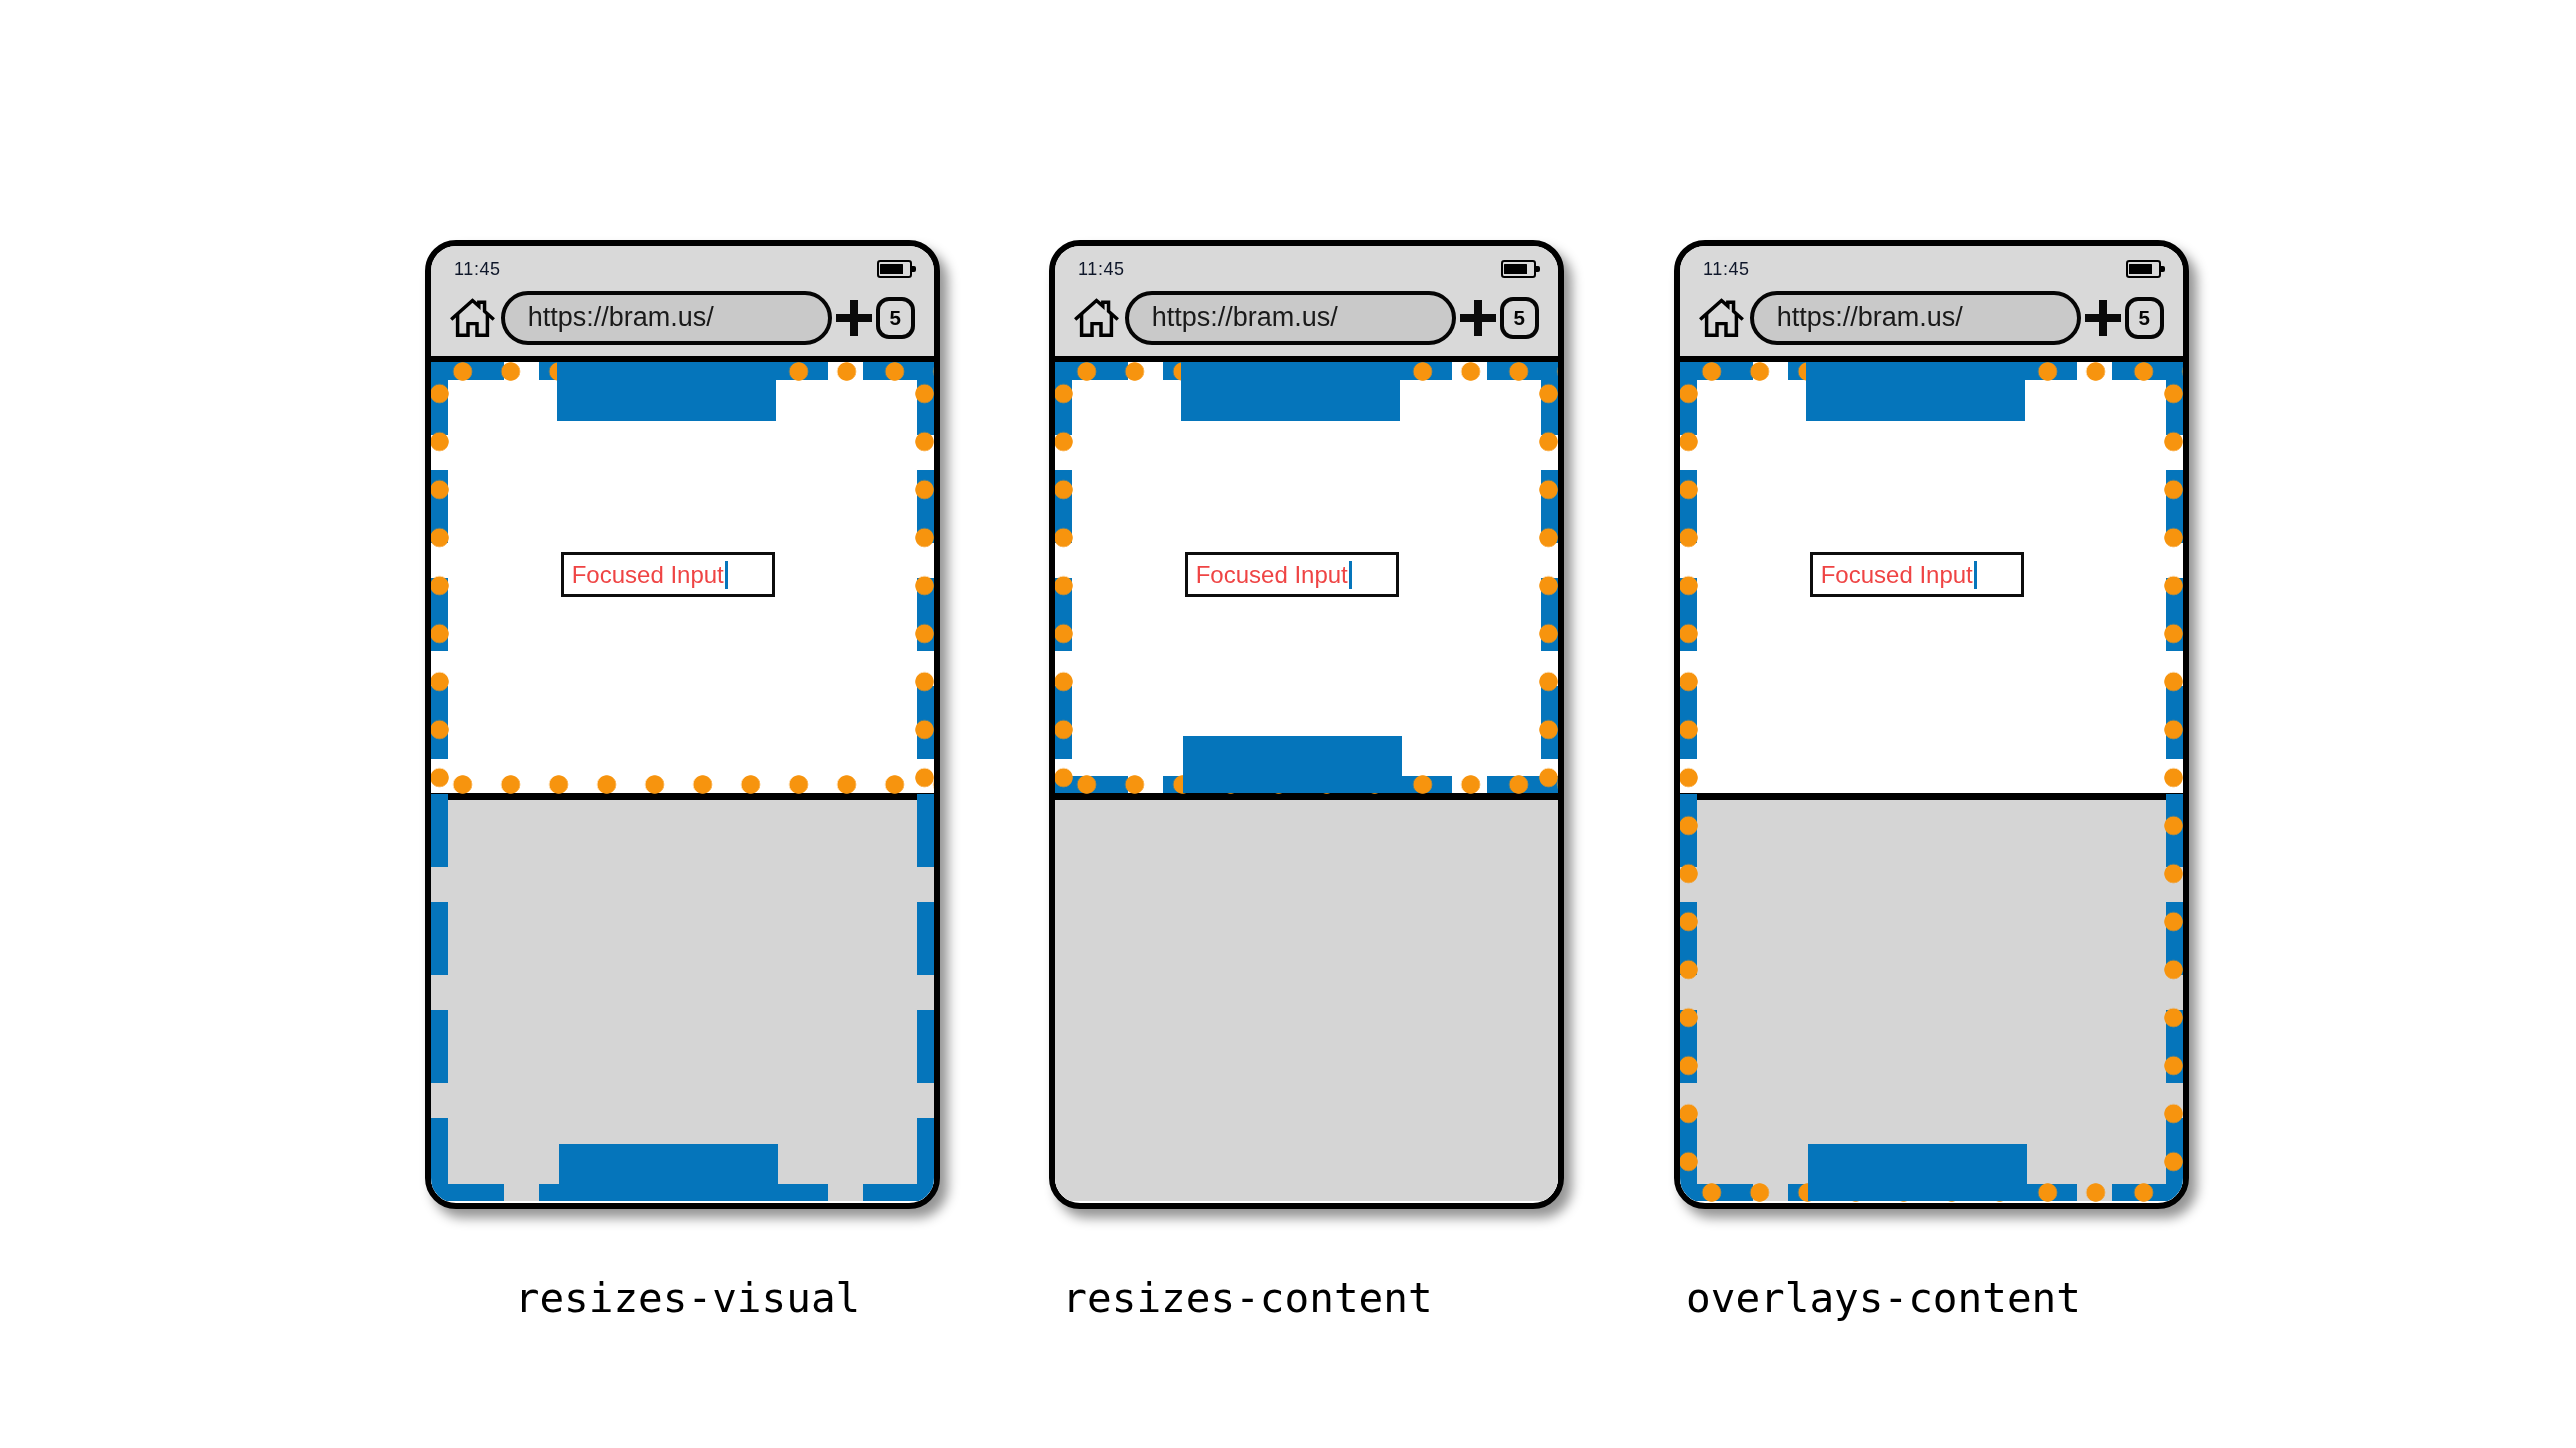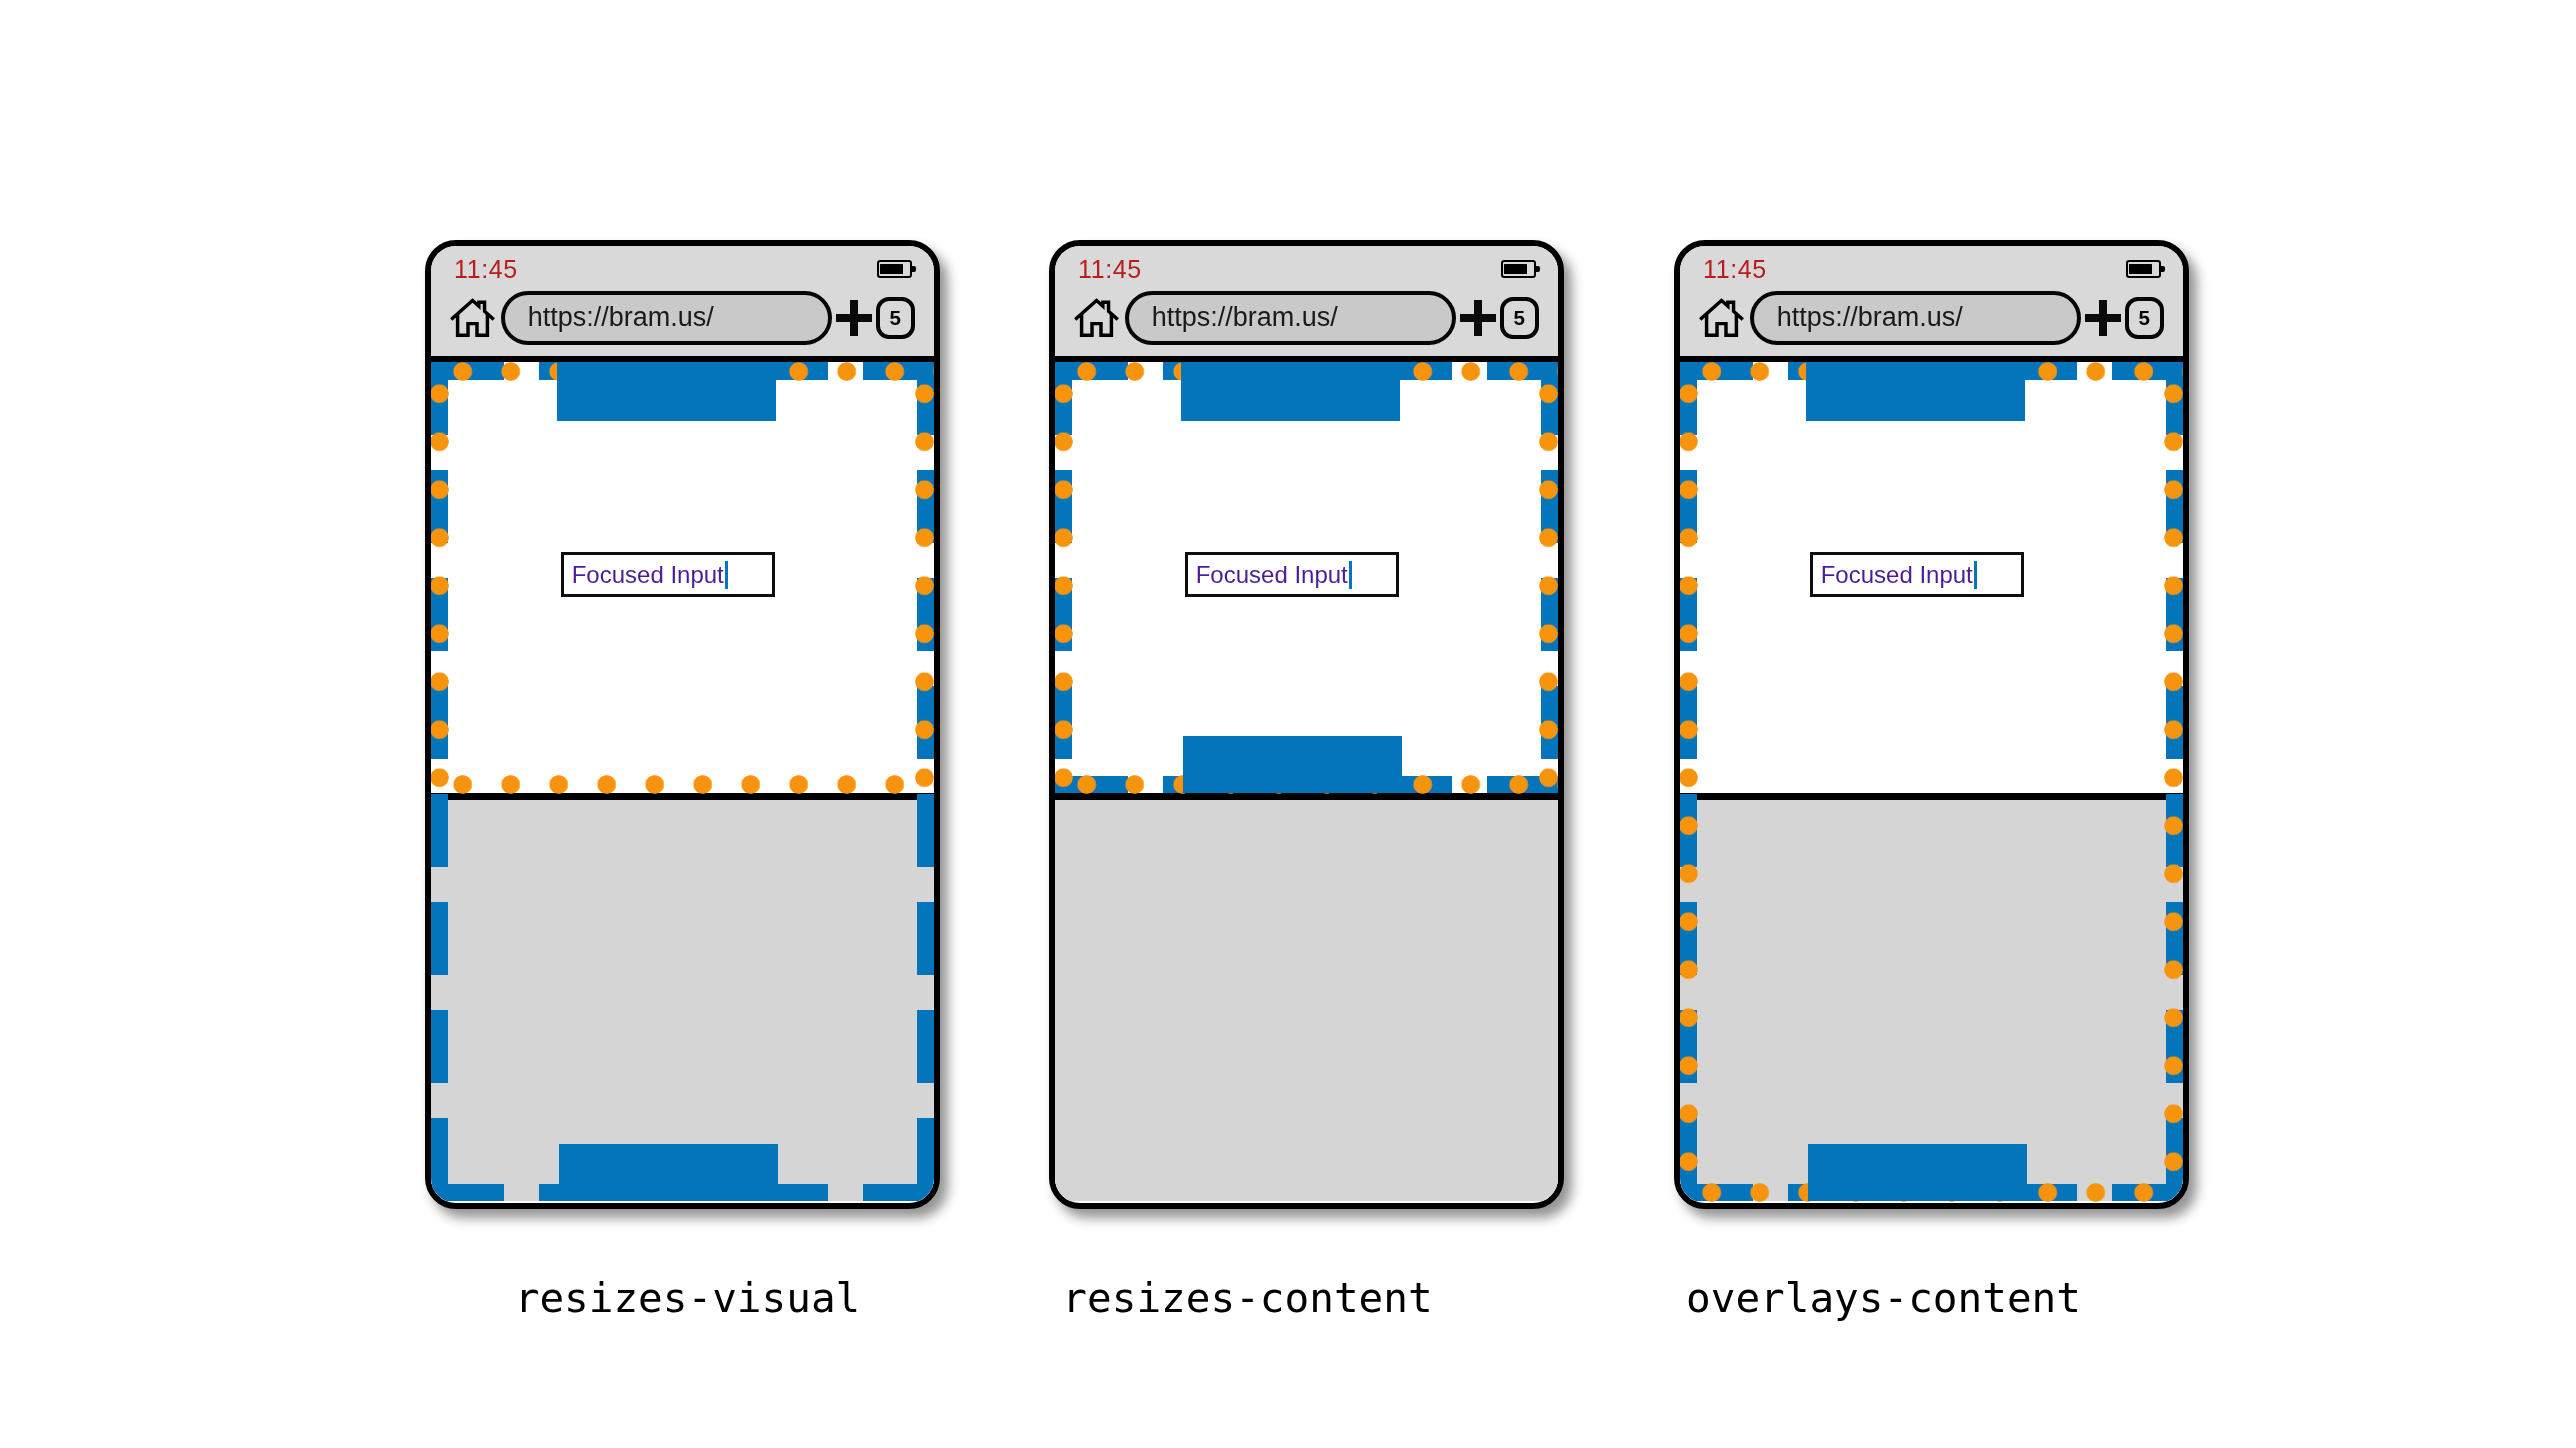--- a/index.html
+++ b/index.html
@@ -18,21 +18,21 @@
     position:absolute;top:240px;width:515px;height:969px;
     border:6.4px solid #000;border-radius:31px;background:#fff;
     box-shadow:7.7px 9px 11.6px rgba(0,0,0,.42);
     overflow:hidden;
   }
   .p1{left:425px}.p2{left:1049px}.p3{left:1674px}
 
   
   .chrome{background:var(--chrome)}
   .statusbar{height:37px;display:flex;align-items:center;justify-content:space-between;padding:9px 22px 0 23px}
-  .time{font-size:25px;color:#b91c1c;letter-spacing:0.6px}
+  .time{font-size:18px;color:#0f172a;letter-spacing:0.6px}
   .battery{position:relative;width:35px;height:17.4px;border:2.6px solid #000;border-radius:3.2px}
   .battery::before{content:"";position:absolute;left:1.3px;top:1.3px;bottom:1.3px;width:23px;background:#000;border-radius:0.6px}
   .battery::after{content:"";position:absolute;right:-6.4px;top:3.9px;width:4.5px;height:5.8px;background:#000;border-radius:0 1.9px 1.9px 0}
 
   .toolbar{height:73px;display:flex;align-items:center;padding:0 19.3px 3.9px 16.7px;gap:4px}
   .home{flex:0 0 auto;display:flex}
   .urlbar{
     flex:1;height:54px;background:var(--pill);border:4.5px solid #050505;border-radius:31px;
     display:flex;align-items:center;padding:0 23px;
   }
@@ -80,21 +80,21 @@
   .mode-rv .ftr-rect{bottom:0}
   .mode-rc .ftr-rect{bottom:408px}
   .mode-oc .ftr-rect{bottom:0}
 
   
   .input{
     position:absolute;top:190px;left:130px;width:214px;height:45px;
     border:3.2px solid #0d0d0d;background:#fff;display:flex;align-items:center;
     padding:0 7.7px;z-index:4;
   }
-  .itext{font-size:24px;color:#4c1d95;white-space:nowrap}
+  .itext{font-size:24px;color:#ef4444;white-space:nowrap}
   .caret{width:3.2px;height:28px;background:var(--blue);margin-left:1.3px;flex:0 0 auto}
 
   
   .caption{
     position:absolute;top:1274px;width:515px;text-align:center;
     font-family:"DejaVu Sans Mono","Liberation Mono",monospace;
     font-size:41px;color:#000;
   }
   .c1{left:430px}.c2{left:990px}.c3{left:1626px}
 

